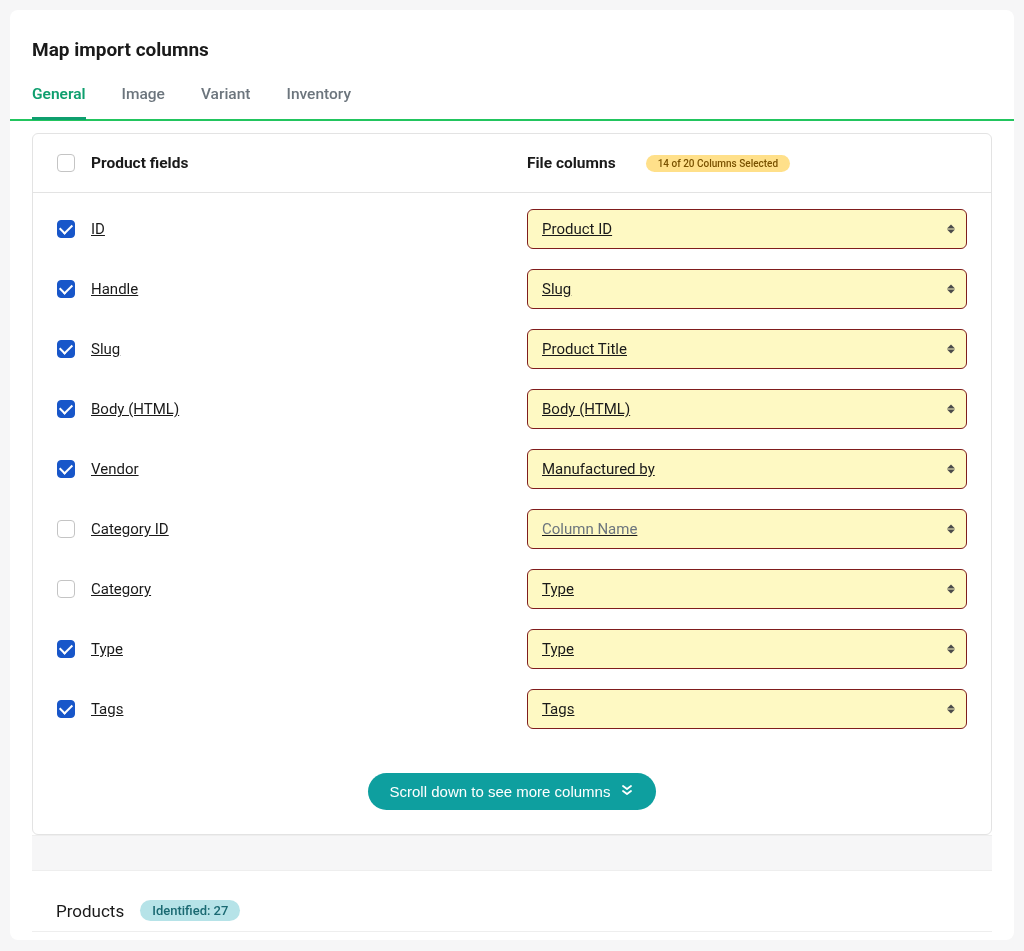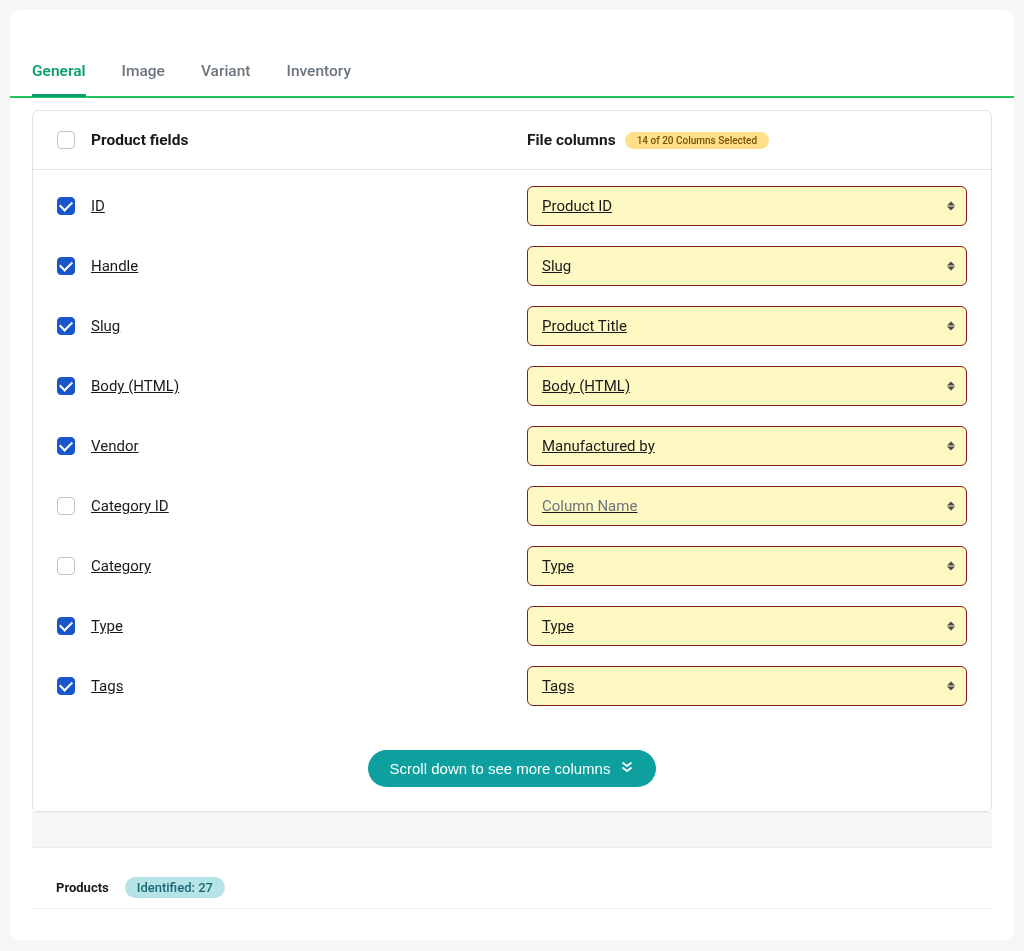--- a/index.html
+++ b/index.html
@@ -56,21 +56,21 @@
     .col-left {
       flex: 0 0 470px;
       display: flex;
       align-items: center;
       gap: 16px;
     }
     .col-right {
       flex: 1;
       display: flex;
       align-items: center;
-      gap: 9px;
+      gap: 30px;
     }
     .header-label {
       font-weight: 700;
       font-size: 15.5px;
     }
     .badge-yellow {
       background: #ffe08a;
       color: #7a5200;
       font-size: 10px;
       font-weight: 500;
@@ -190,29 +190,30 @@
       border-top: 1px solid #fff;
     }
     .products-header {
       display: flex;
       align-items: center;
       gap: 16px;
       padding: 28px 24px 10px 24px;
       border-bottom: 1px solid #eee;
     }
     .products-title {
-      font-size: 13px;
-      font-weight: 700;
+      font-size: 17px;
+      font-weight: 400;
     }
   </style>
 </head>
 <body>
 
 <div class="page">
 
+  <h1 class="page-title">Map import columns</h1>
 
   <div class="tabs" id="tabs-bar">
       <div class="tab active">General</div>
       <div class="tab">Image</div>
       <div class="tab">Variant</div>
       <div class="tab">Inventory</div>
     </div>
 
   <div class="card">
     <div class="card-header">

